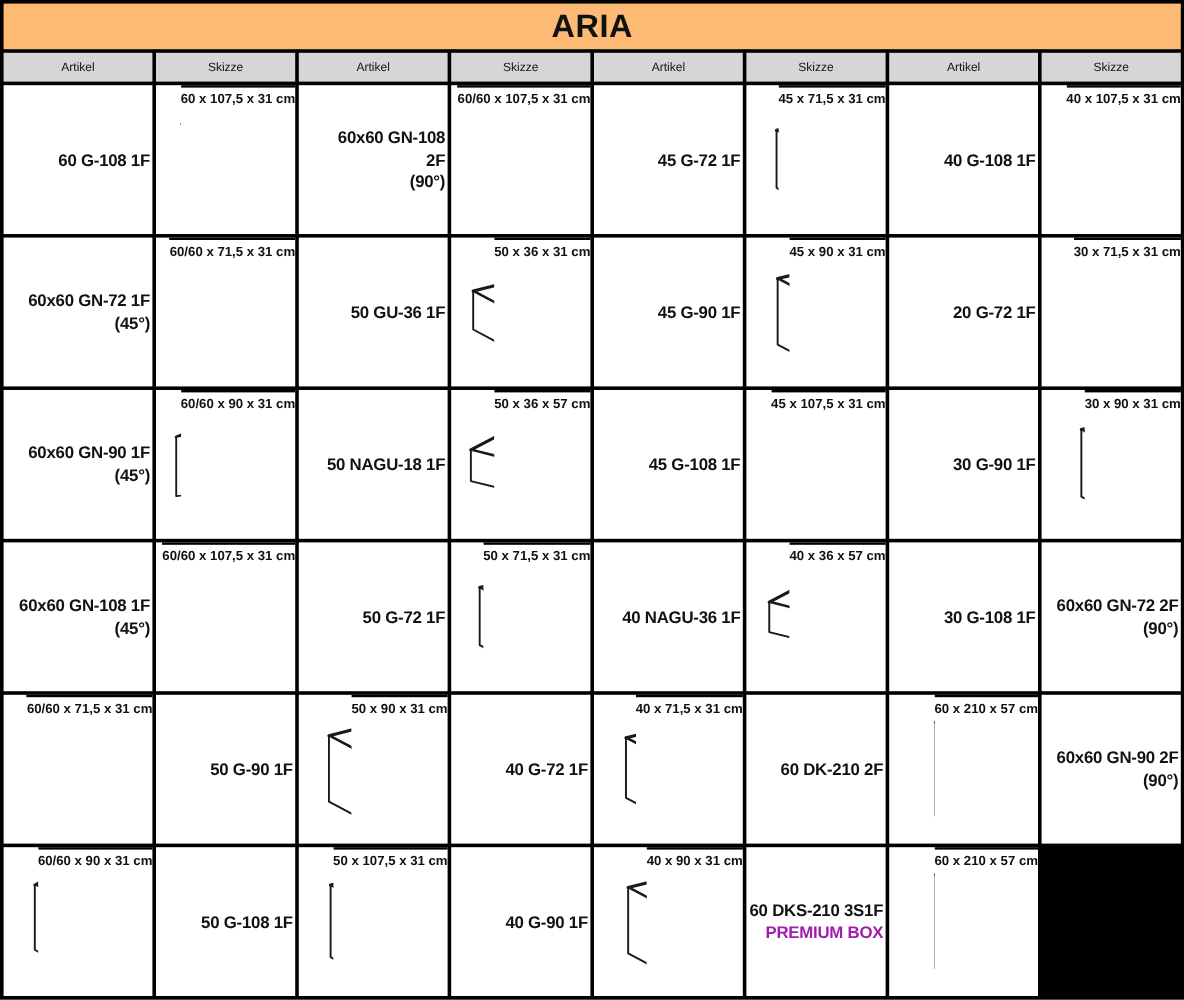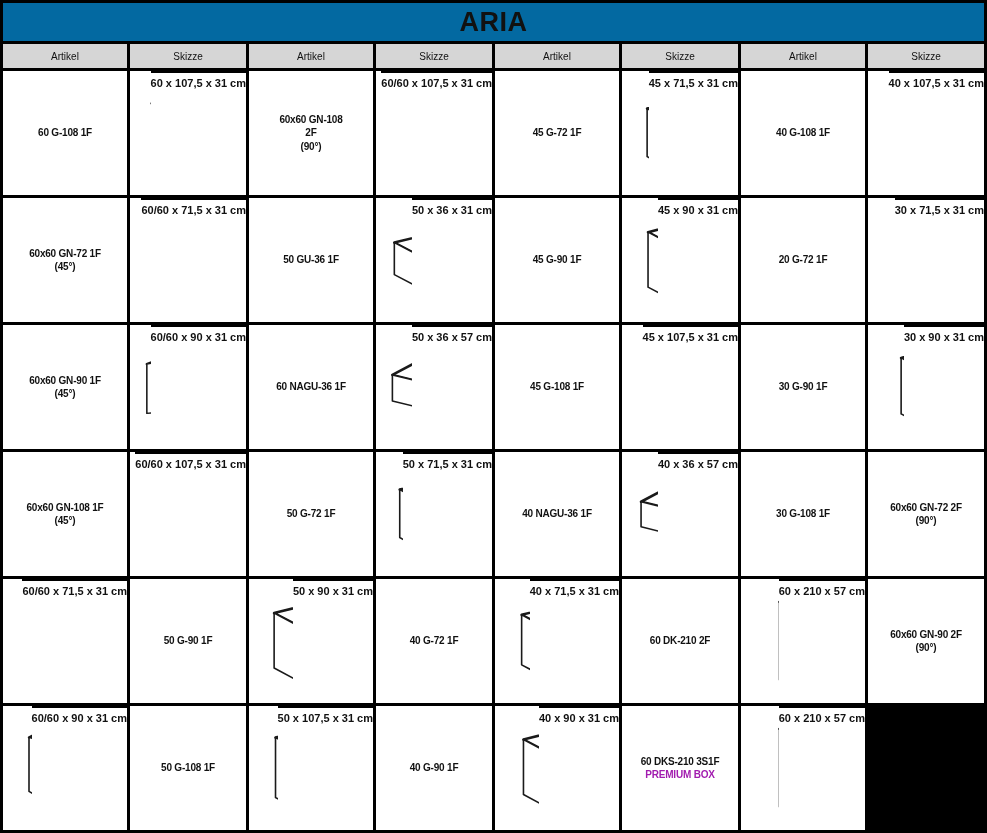--- a/index.html
+++ b/index.html
@@ -5,32 +5,32 @@
   html,body{margin:0;padding:0;background:#ffffff;}
   body{font-family:"Liberation Sans",sans-serif;color:#111;}
   .catalog{
     width:987px;height:833px;box-sizing:border-box;
     display:grid;
     grid-template-columns:124px 116px 124px 116px 124px 116px 124px 116px;
     grid-template-rows:38px 24px repeat(6,124px);
     gap:3px;background:#000;border:3px solid #000;
   }
   .title-bar{
-    grid-column:1 / span 8;background:#0369a1;
+    grid-column:1 / span 8;background:#fdba74;
     display:flex;align-items:center;justify-content:center;
     font-size:27px;font-weight:bold;letter-spacing:.5px;
   }
   .col-head{
     background:#d6d6d6;display:flex;align-items:center;justify-content:center;
     font-size:10px;
   }
   .cell{background:#fff;box-sizing:border-box;}
   .artikel{
-    display:flex;flex-direction:column;align-items:center;justify-content:center;
-    text-align:center;font-weight:bold;font-size:10px;line-height:1.35;
+    display:flex;flex-direction:column;align-items:flex-end;justify-content:center;
+    text-align:center;font-weight:bold;font-size:14px;line-height:1.35;
     letter-spacing:-.2px;padding:0 2px;
   }
   .skizze{display:flex;flex-direction:row;}
   .draw{flex:1;display:flex;align-items:center;justify-content:center;overflow:hidden;}
   .dim{
     height:20px;border-top:2px solid #000;
     display:flex;align-items:center;justify-content:center;
     font-size:11px;font-weight:bold;white-space:nowrap;
   }
   .premium-label{color:#a21caf;}
@@ -212,21 +212,21 @@
   </div>
   <div class="cell skizze">
     <div class="draw">
         <svg class="sk" width="116" height="100">
           <use href="#sym-corner45" x="9" y="6" width="98" height="88"></use>
         </svg>
       </div>
     <div class="dim">60/60 x 90 x 31 cm</div>
   </div>
   <div class="cell artikel">
-    <div>60 NAGU-36 1F</div>
+    <div>50 NAGU-18 1F</div>
     <div></div>
     <div></div>
   </div>
   <div class="cell skizze">
     <div class="draw">
         <svg class="sk" width="116" height="100">
           <g transform="translate(70.71000000000001,51.370000000000005)" fill="#ffffff" stroke="#1a1a1a" stroke-linejoin="round" stroke-linecap="round">
             <polygon points="28.9,-15.3 -25.42,-28.740000000000002 -54.32,-13.44 0,0" stroke-width="2.6"></polygon>
             <polygon points="28.9,-15.3 0,0 0,26 28.9,10.7" stroke-width="1.6"></polygon>
             <polygon points="0,0 -54.32,-13.44 -54.32,12.56 0,26" stroke-width="1.6"></polygon>

